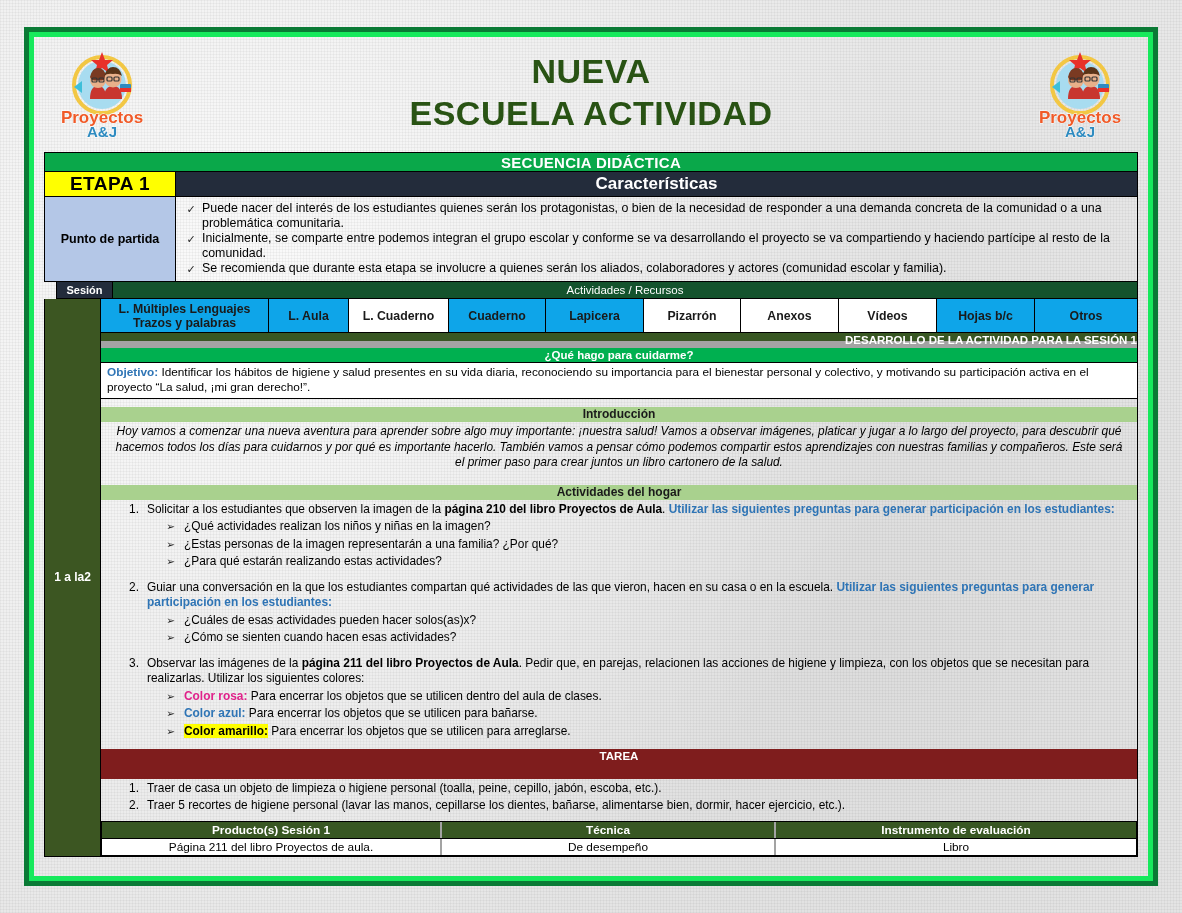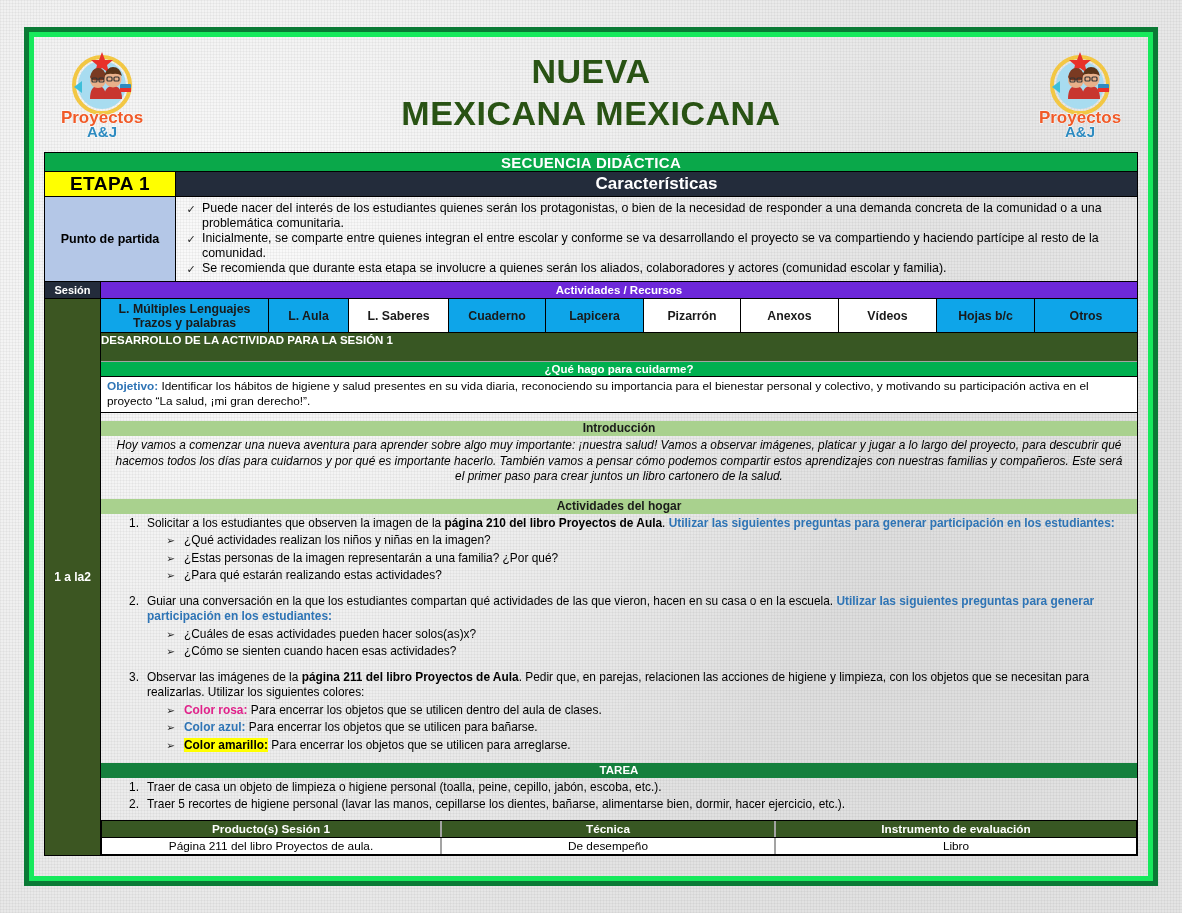--- a/index.html
+++ b/index.html
@@ -65,27 +65,27 @@
     width:131px;background:#b4c7e7;color:#000;font-size:12.5px;font-weight:bold;
     display:flex;align-items:center;justify-content:center;text-align:center;
     border-right:1px solid #000;box-sizing:border-box;
   }
   .carac-list{flex:1;padding:4px 8px 4px 4px;box-sizing:border-box;}
   .ck-line{display:flex;align-items:flex-start;font-size:12.4px;line-height:15px;color:#000;}
   .ck{width:22px;flex:none;text-align:center;color:#1f1f1f;font-size:11px;padding-top:1px;}
   .ck-txt{flex:1;}
 
   
-  .act-row{display:flex;height:17px;border:1px solid #000;border-top:none;box-sizing:border-box;}
+  .act-row{display:flex;height:17px;border:1px solid #000;border-top:none;box-sizing:border-box;margin-left:12px;}
   .ses-head{
     width:56px;background:#232c3b;color:#fff;font-size:11px;font-weight:bold;
     display:flex;align-items:center;justify-content:center;border-right:1px solid #000;box-sizing:border-box;
   }
   .act-head{
-    flex:1;background:#6d28d9;color:#fff;font-size:11.5px;font-weight:bold;
+    flex:1;background:#14532d;color:#fff;font-size:11.5px;font-weight:normal;
     display:flex;align-items:center;justify-content:center;box-sizing:border-box;
   }
 
   
   .body-row{display:flex;border:1px solid #000;border-top:none;box-sizing:border-box;}
   .ses-col{
     width:56px;background:#3c5622;color:#fff;font-size:12px;font-weight:bold;
     display:flex;align-items:center;justify-content:center;text-align:center;
     border-right:1px solid #000;box-sizing:border-box;line-height:15px;
   }
@@ -98,34 +98,34 @@
     font-size:12.3px;font-weight:bold;color:#1a1a1a;
     display:flex;align-items:center;justify-content:center;text-align:center;
     height:33px;line-height:14px;padding:0 3px;
   }
   .tab:last-child{border-right:none;}
   .tab.on{background:#0ea5e9;}
   .tab.off{background:#ffffff;}
 
   
   .bar-dark{
-    background:#385723;color:#fff;font-size:11.5px;font-weight:bold;text-align:left;
-    line-height:15px;height:29px;border-bottom:1px solid #a3a3a3;box-sizing:border-box;
+    background:#385723;color:#fff;font-size:11.5px;font-weight:bold;text-align:right;
+    line-height:15px;height:15px;border-bottom:7px solid #a3a3a3;box-sizing:border-box;
   }
   .bar-green{
     background:#00b050;color:#fff;font-size:11.5px;font-weight:bold;text-align:center;
     line-height:15px;height:15px;border-bottom:1px solid #000;box-sizing:border-box;
   }
   .bar-lgreen{
     background:#a9d18e;color:#1a1a1a;font-size:12px;font-weight:bold;text-align:center;
     line-height:15px;height:15px;box-sizing:border-box;
   }
   .bar-blue{
-    background:#15803d;color:#fff;font-size:11.5px;font-weight:bold;text-align:center;
-    line-height:15px;height:15px;box-sizing:border-box;
+    background:#7f1d1d;color:#fff;font-size:11.5px;font-weight:bold;text-align:center;
+    line-height:15px;height:30px;box-sizing:border-box;
   }
   .obj{
     font-size:11.8px;line-height:15px;color:#000;padding:2px 6px 3px 6px;
     border-bottom:1px solid #000;box-sizing:border-box;background:#fff;
   }
   .obj .lbl{color:#2e74b5;font-weight:bold;}
   .intro{
     font-size:11.9px;line-height:15.5px;color:#000;font-style:italic;
     text-align:center;padding:2px 10px 6px 10px;box-sizing:border-box;
   }
@@ -191,21 +191,21 @@
         <rect x="68" y="35" width="11" height="8" rx="1" fill="#2e8bc0"></rect>
         <rect x="68" y="39" width="11" height="4" fill="#e8312a"></rect>
         <polygon points="22,38 30,32 30,44" fill="#3dbfd9"></polygon>
         <text x="50" y="74" font-family="Liberation Sans, sans-serif" font-size="17" font-weight="bold" fill="#f05a28" text-anchor="middle" stroke="#fff" stroke-width="0.8" paint-order="stroke">Proyectos</text>
         <text x="50" y="88" font-family="Liberation Sans, sans-serif" font-size="15" font-weight="bold" fill="#2e8bc0" text-anchor="middle" stroke="#fff" stroke-width="0.8" paint-order="stroke">A&amp;J</text>
       </svg>
     </div>
 
     <div class="titles">
       <div class="t1">NUEVA</div>
-      <div class="t2">MEXICANA MEXICANA</div>
+      <div class="t2">ESCUELA ACTIVIDAD</div>
     </div>
 
     <div class="logo right">
       <svg viewBox="0 0 100 92">
         <circle cx="50" cy="36" r="28" fill="none" stroke="#f2c744" stroke-width="4"></circle>
         <circle cx="50" cy="36" r="24" fill="#a8dcf0"></circle>
         <polygon points="50,3 53,11 61,11 55,16 57,24 50,19 43,24 45,16 39,11 47,11" fill="#e8312a"></polygon>
         <path d="M38 50 q0-13 8-13 q8 0 8 13z" fill="#c8362f"></path>
         <circle cx="46" cy="31" r="8" fill="#e8b08a"></circle>
         <path d="M38 28 q2-9 8-9 q7 0 8 9 q-2 5 -8 3 q-6 2 -8 -3z" fill="#7a3a22"></path>
@@ -234,21 +234,21 @@
 
   <div class="carac-row">
     <div class="punto">Punto de partida</div>
     <div class="carac-list">
       <div class="ck-line">
         <span class="ck">✓</span>
         <span class="ck-txt">Puede nacer del interés de los estudiantes quienes serán los protagonistas, o bien de la necesidad de responder a una demanda concreta de la comunidad o a una problemática comunitaria.</span>
       </div>
       <div class="ck-line">
         <span class="ck">✓</span>
-        <span class="ck-txt">Inicialmente, se comparte entre quienes integran el entre escolar y conforme se va desarrollando el proyecto se va compartiendo y haciendo partícipe al resto de la comunidad.</span>
+        <span class="ck-txt">Inicialmente, se comparte entre podemos integran el grupo escolar y conforme se va desarrollando el proyecto se va compartiendo y haciendo partícipe al resto de la comunidad.</span>
       </div>
       <div class="ck-line">
         <span class="ck">✓</span>
         <span class="ck-txt">Se recomienda que durante esta etapa se involucre a quienes serán los aliados, colaboradores y actores (comunidad escolar y familia).</span>
       </div>
     </div>
   </div>
 
   <div class="act-row">
     <div class="ses-head">Sesión</div>
@@ -266,21 +266,21 @@
     <div class="main-col">
 
       <div class="tabs">
         <div class="tab on" style="width:168px">
           <span>
             <span>L. Múltiples Lenguajes</span><br>
             <span>Trazos y palabras</span>
           </span>
         </div>
         <div class="tab on" style="width:80px">L. Aula</div>
-        <div class="tab off" style="width:100px">L. Saberes</div>
+        <div class="tab off" style="width:100px">L. Cuaderno</div>
         <div class="tab on" style="width:97px">Cuaderno</div>
         <div class="tab on" style="width:98px">Lapicera</div>
         <div class="tab off" style="width:97px">Pizarrón</div>
         <div class="tab off" style="width:98px">Anexos</div>
         <div class="tab off" style="width:98px">Vídeos</div>
         <div class="tab on" style="width:98px">Hojas b/c</div>
         <div class="tab on" style="flex:1">Otros</div>
       </div>
 
       <div class="bar-dark">DESARROLLO DE LA ACTIVIDAD PARA LA SESIÓN 1</div>

